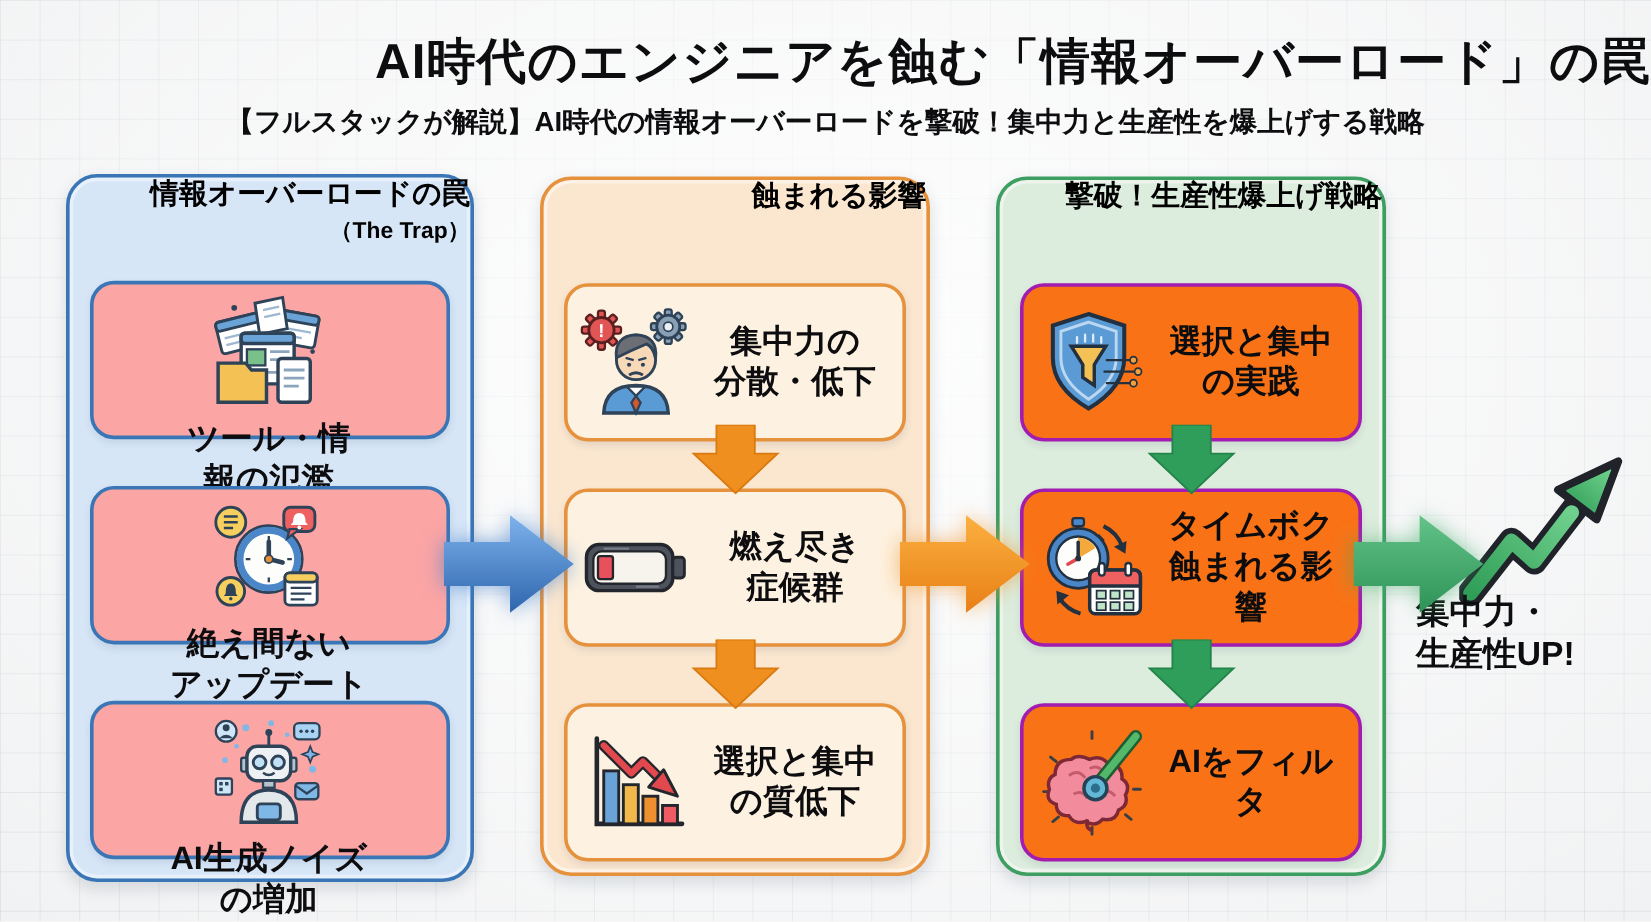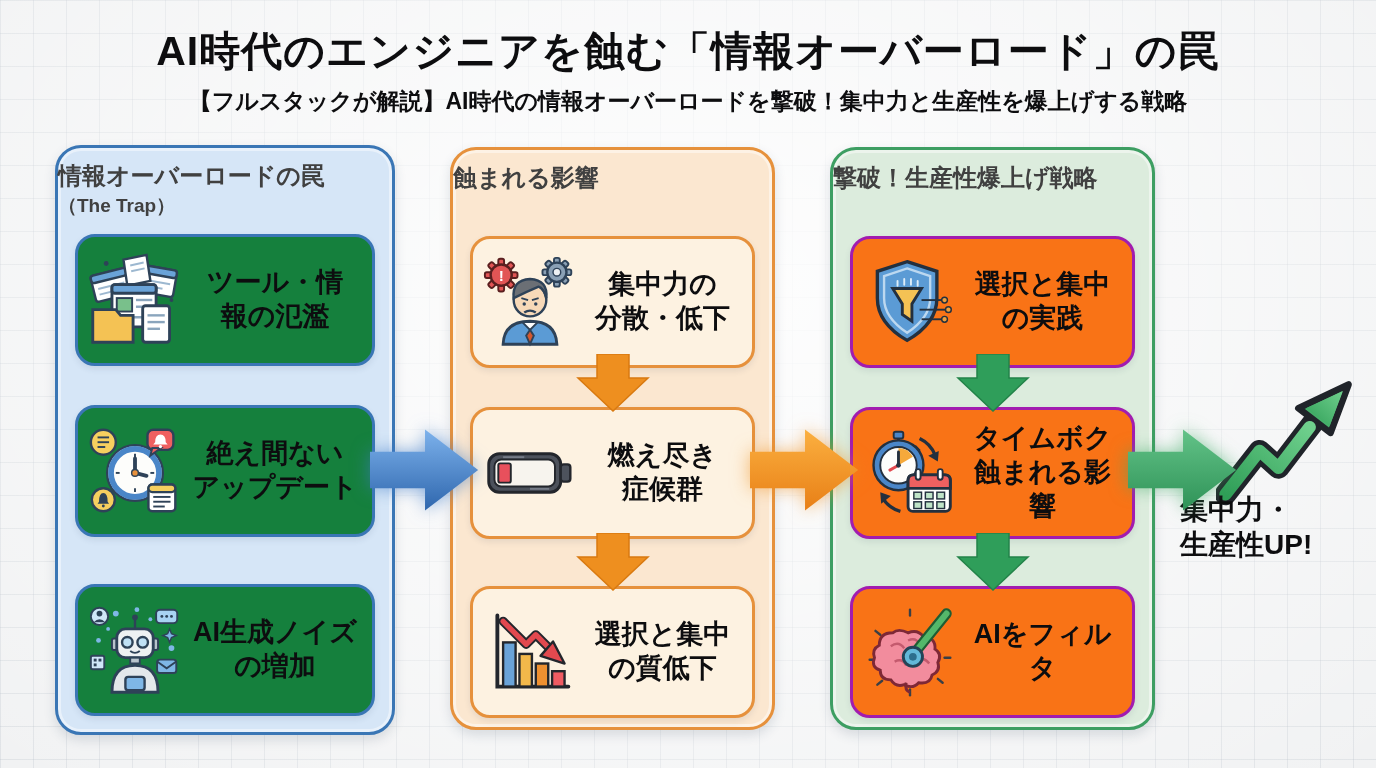--- a/index.html
+++ b/index.html
@@ -11,41 +11,41 @@
       linear-gradient(rgba(186,193,201,0.30) 1px, transparent 1px),
       linear-gradient(90deg, rgba(186,193,201,0.30) 1px, transparent 1px);
     background-size:33px 33px;
   }
   .page::before{
     content:""; position:absolute; inset:0;
     background:radial-gradient(ellipse at 50% 38%, rgba(255,255,255,0.92) 0%, rgba(255,255,255,0.45) 55%, rgba(240,240,242,0) 100%);
     pointer-events:none;
   }
   .main-title{
-    position:absolute; top:24px; left:0; width:100%; text-align:center;
+    position:absolute; top:24px; left:0; width:100%; text-align:right;
     font-size:41px; font-weight:800; color:#0d0d0f; letter-spacing:1px; z-index:3;
   }
   .sub-title{
     position:absolute; top:86px; left:0; width:100%; text-align:center;
     font-size:23px; font-weight:800; color:#0d0d0f; z-index:3;
   }
   .panel{ position:absolute; border-radius:26px; z-index:2;
     box-shadow:0 5px 12px rgba(40,60,90,0.15), inset 0 0 0 3px rgba(255,255,255,0.45); }
   .panel-blue  { left:55px;  top:145px; width:340px; height:590px; background:#d6e6f7; border:3.5px solid #3a76b5; }
   .panel-orange{ left:450px; top:147px; width:325px; height:583px; background:#fbe7d0; border:3.5px solid #e6913c; }
   .panel-green { left:830px; top:147px; width:325px; height:583px; background:#dcecdd; border:3.5px solid #3d9e62; }
-  .panel-head{ text-align:left; padding-top:14px; color:#404040; }
+  .panel-head{ text-align:right; color:#000000; }
   .panel-head .t{ font-size:24px; font-weight:800; line-height:1.2; display:block; }
   .panel-head .s{ font-size:19px; font-weight:800; display:block; margin-top:2px; }
   .box{
     position:absolute; left:17px; right:17px; height:132px; border-radius:20px;
     display:flex; align-items:center; padding:0 8px 0 6px;
     box-shadow:0 3px 6px rgba(40,60,90,0.10);
   }
-  .panel-blue  .box{ background:#15803d; border:3px solid #3a76b5; }
+  .panel-blue  .box{ background:#fca5a5; border:3px solid #3a76b5;flex-direction:column; }
   .panel-orange .box{ background:#fdf2e1; border:3px solid #e6913c; }
   .panel-green .box{ background:#f97316; border:3px solid #a21caf; }
   .b1{ top:86px; } .b2{ top:257px; } .b3{ top:436px; }
   .box-icon{ width:102px; height:112px; flex-shrink:0; display:flex; align-items:center; justify-content:center; }
   .box-label{ flex:1; text-align:center; font-size:27px; font-weight:800; color:#0d0d0f; line-height:1.25; }
   .box-label span{ display:block; }
   .down-arrow{ position:absolute; left:50%; margin-left:-37px; width:74px; height:58px; z-index:4; }
   .da1{ top:204px; } .da2{ top:383px; }
   .h-arrow{ position:absolute; width:112px; height:104px; top:418px; z-index:5; }
   .h-arrow-blue  { left:370px; filter:drop-shadow(0 0 9px rgba(62,123,200,0.65)); }

